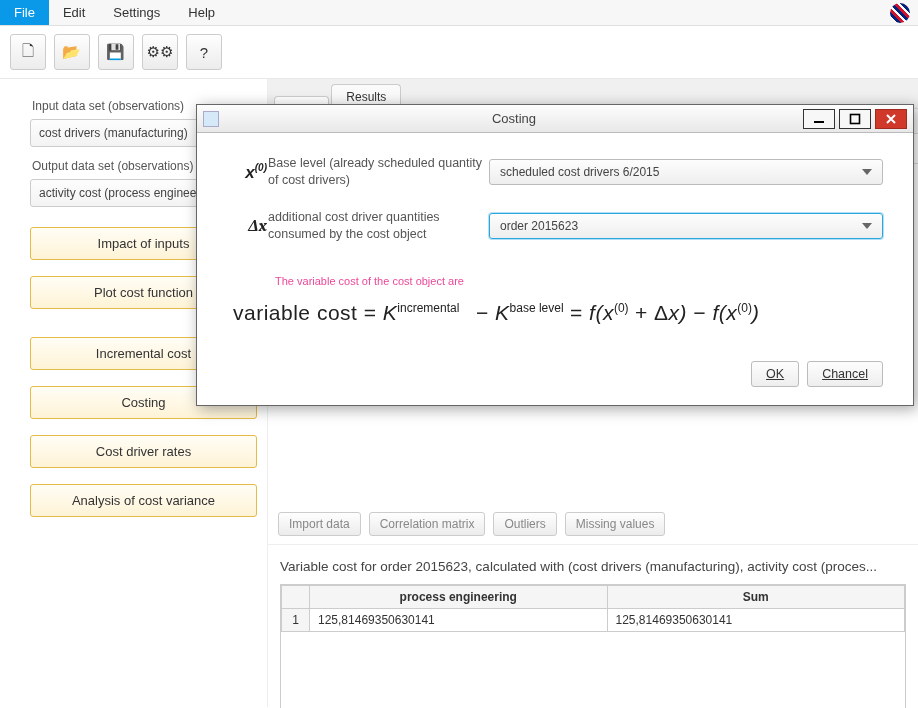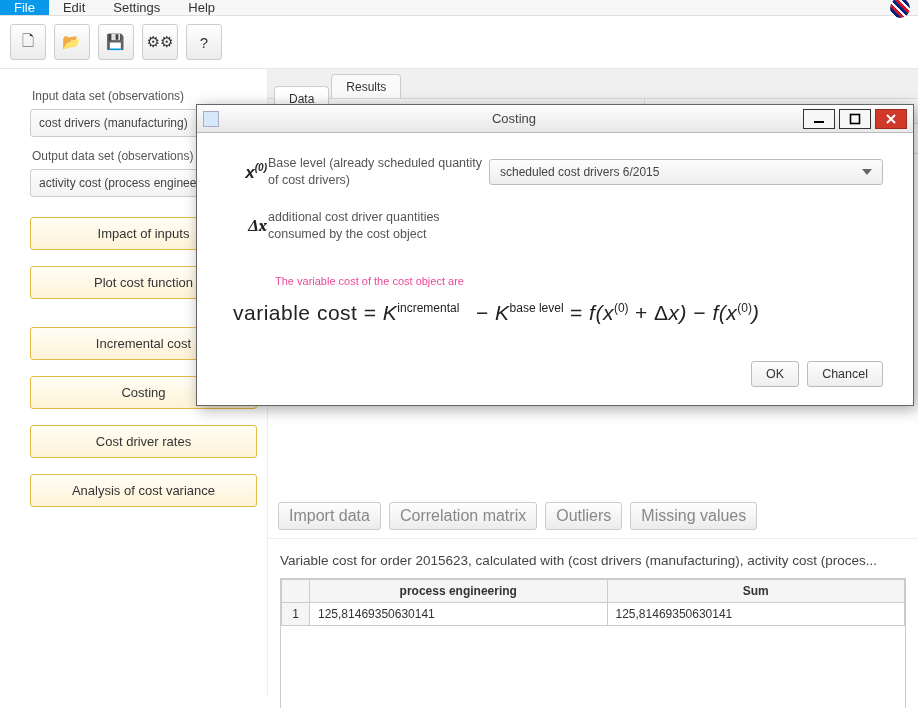--- a/index.html
+++ b/index.html
@@ -1,19 +1,19 @@
 <!DOCTYPE html>
 <html><head>
 <meta charset="utf-8">
 <style>
 * { box-sizing: border-box; margin: 0; padding: 0; font-family: "Segoe UI", Tahoma, sans-serif; }
 body { width: 918px; height: 708px; background: #fff; font-size: 13px; color: #333; overflow: hidden; position: relative; }
 
 
-.menubar { height: 16px; display: flex; align-items: stretch; background: #f7f7f7; border-bottom: 1px solid #e0e0e0; }
+.menubar { height: 26px; display: flex; align-items: stretch; background: #f7f7f7; border-bottom: 1px solid #e0e0e0; }
 .menubar .menu-item { padding: 4px 14px; display:flex; align-items:center; cursor:default; }
 .menubar .menu-item.active { background: #0a98e8; color: #fff; }
 .flag { margin-left: auto; width: 20px; height: 20px; border-radius: 50%; align-self:center; margin-right:8px;
   background: repeating-linear-gradient(45deg,#cf142b 0 3px,#fff 3px 5px,#00247d 5px 8px); }
 
 
 .toolbar { padding: 8px 10px; display: flex; gap: 8px; border-bottom: 1px solid #e8e8e8; }
 .tool-btn { width: 36px; height: 36px; border: 1px solid #ccc; border-radius: 3px; background: linear-gradient(#fefefe,#ececec);
   display:flex; align-items:center; justify-content:center; font-size:15px; color:#333; }
 
@@ -33,21 +33,21 @@
 .tab.active { background:#fff; position:relative; top:12px; }
 .head-row { display:flex; border-bottom:1px solid #ddd; background:#f7f7f7; font-weight:600; font-size:12px; }
 .head-row > div { padding:5px 0; text-align:center; }
 .head-row > div:first-child { flex: 0 0 58%; border-right:1px solid #ddd; }
 .head-row > div:last-child { flex:1; }
 .data-row { display:flex; font-size:13px; color:#444; padding:4px 0 10px; border-bottom:1px solid #ddd; }
 .data-row > div:first-child { flex:0 0 58%; padding-left:8px; }
 .data-row > div:last-child { flex:1; padding-left:8px; }
 
 .subtool { display:flex; gap:8px; padding:8px 10px; border-bottom:1px solid #eee; margin-top: 340px;  }
-.subtool .sbtn { border:1px solid #ccc; border-radius:3px; padding:4px 10px; background:linear-gradient(#fefefe,#ececec); font-size:16px; color:#888; }
+.subtool .sbtn { border:1px solid #ccc; border-radius:3px; padding:4px 10px; background:linear-gradient(#fefefe,#ececec); font-size:12px; color:#888; }
 
 .result-title { padding: 14px 12px 10px; font-size:13.5px; color:#444; }
 .result-table { width:100%; border:1px solid #ccc; border-collapse:collapse; font-size:12px; }
 .result-table th { background:#f5f5f5; border:1px solid #ccc; padding:4px 6px; font-weight:600; }
 .result-table td { border:1px solid #ccc; padding:4px 8px; }
 .result-table th:first-child, .result-table td:first-child { width:28px; text-align:center; background:#f5f5f5; }
 
 .table-area { border:1px solid #ccc; height:150px; margin:0 12px; }
 
 
@@ -70,21 +70,21 @@
 .param-dd { flex:1; border:1px solid #bbb; border-radius:3px; padding:5px 28px 5px 10px; background:linear-gradient(#fdfdfd,#eee);
   font-size:12px; color:#444; position:relative; }
 .param-dd.focused { border:1px solid #2aa6e0; box-shadow:0 0 0 1px rgba(42,166,224,0.35); }
 .param-dd::after { content:""; position:absolute; right:10px; top:50%; width:0;height:0;
   border-left:5px solid transparent; border-right:5px solid transparent; border-top:6px solid #666; transform:translateY(-50%); }
 
 .explain { font-size:11px; color:#ec4899; margin:32px 0 14px 48px; }
 .formula { font-family: Cambria, Georgia, serif; font-size:21px; color:#222; margin-left:6px; white-space:nowrap; letter-spacing:0.5px; }
 .formula sup { font-size:12px; letter-spacing:0; }
 .dlg-btns { display:flex; justify-content:flex-end; gap:8px; margin-top:36px; }
-.dlg-btn { border:1px solid #bbb; border-radius:3px; padding:5px 14px; background:linear-gradient(#fdfdfd,#eee); font-size:12.5px; }
+.dlg-btn { border:1px solid #bbb; border-radius:3px; padding:5px 14px; background:linear-gradient(#fdfdfd,#eee); font-size:12.5px;text-decoration:underline; }
 </style>
 </head>
 <body>
 
 <div class="menubar">
   <div class="menu-item active">File</div>
   <div class="menu-item">Edit</div>
   <div class="menu-item">Settings</div>
   <div class="menu-item">Help</div>
   <div class="flag"></div>
@@ -185,20 +185,21 @@
   </div>
   <div class="dlg-body">
     <div class="param-row">
       <div class="param-sym"><span>x</span><sup>(0)</sup></div>
       <div class="param-desc">Base level (already scheduled quantity of cost drivers)</div>
       <div class="param-dd">scheduled cost drivers 6/2015</div>
     </div>
     <div class="param-row">
       <div class="param-sym">Δx</div>
       <div class="param-desc">additional cost driver quantities consumed by the cost object</div>
+      <div class="param-dd focused">order 2015623</div>
     </div>
 
     <div class="explain">The variable cost of the cost object are</div>
     <div class="formula">
       <span>variable cost = </span><i>K</i><sup>incremental</sup>&nbsp;&nbsp;<span> − </span><i>K</i><sup>base  level</sup><span>   =   </span><i>f(</i><i>x</i><sup>(0)</sup><span> + Δ</span><i>x</i><i>) − f(</i><i>x</i><sup>(0)</sup><i>)</i>
     </div>
 
     <div class="dlg-btns">
       <div class="dlg-btn">OK</div>
       <div class="dlg-btn">Chancel</div>

